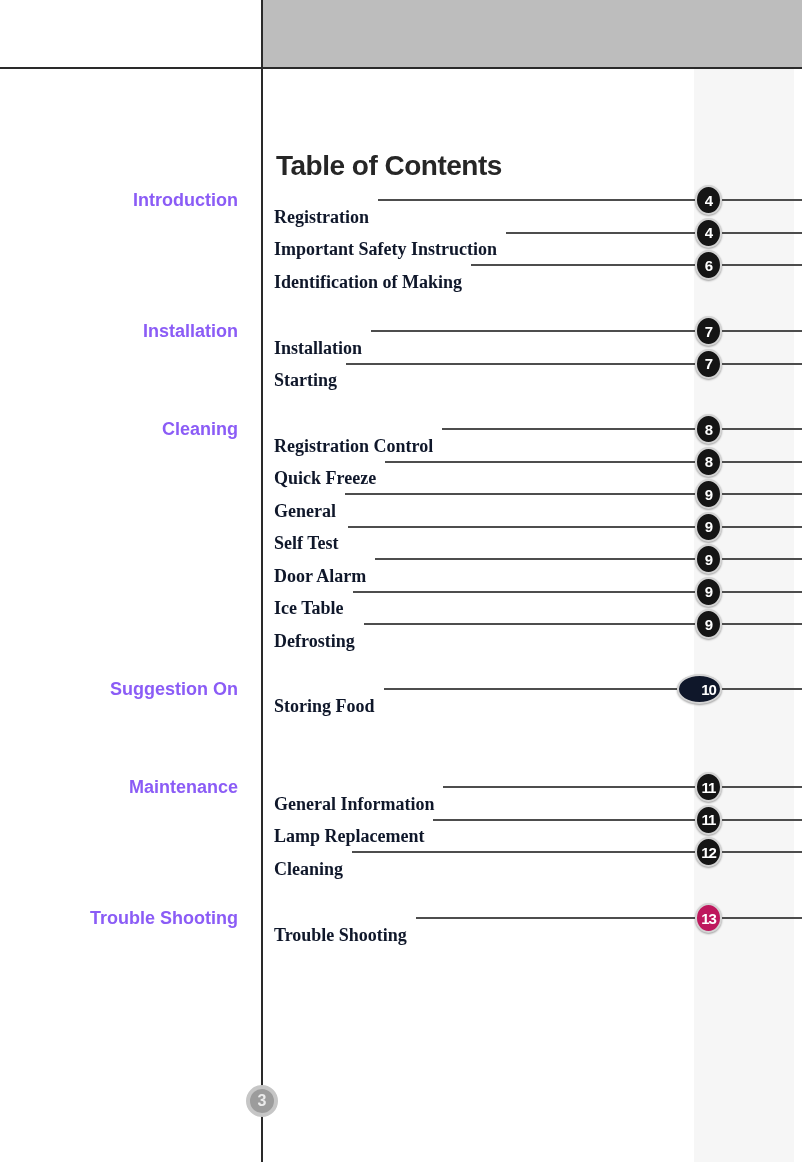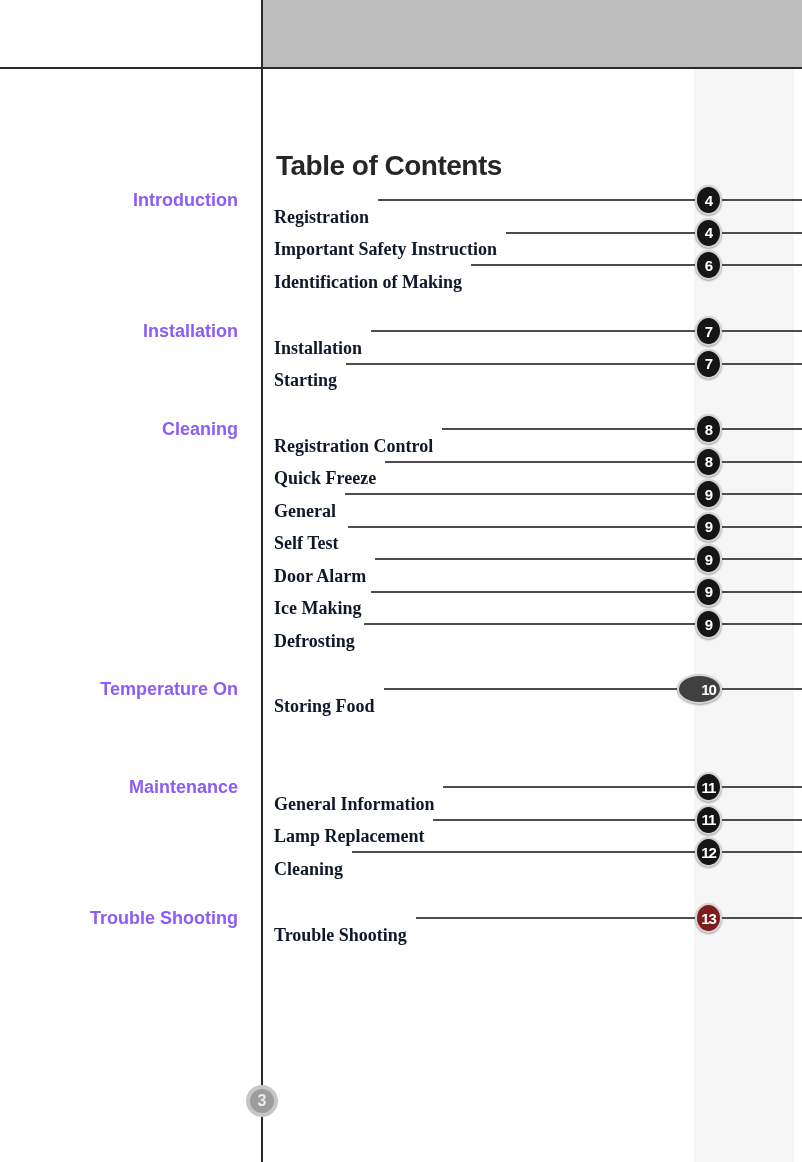--- a/index.html
+++ b/index.html
@@ -206,42 +206,42 @@
             <span class="badge" style="background: rgb(21, 21, 21);">9</span>
             <span class="tail"></span>
           </div>
           <div class="entry-row">
             <span class="entry-title">Door Alarm</span>
             <span class="leader"></span>
             <span class="badge" style="background: rgb(21, 21, 21);">9</span>
             <span class="tail"></span>
           </div>
           <div class="entry-row">
-            <span class="entry-title">Ice Making</span>
+            <span class="entry-title">Ice Table</span>
             <span class="leader"></span>
             <span class="badge" style="background: rgb(21, 21, 21);">9</span>
             <span class="tail"></span>
           </div>
           <div class="entry-row">
             <span class="entry-title">Defrosting</span>
             <span class="leader"></span>
             <span class="badge" style="background: rgb(21, 21, 21);">9</span>
             <span class="tail"></span>
           </div>
         </div>
       </div>
       <div class="toc-group" style="top: 673px;">
         <div class="label-col">
-          <div class="label-line">Temperature On</div>
+          <div class="label-line">Suggestion On</div>
         </div>
         <div class="entries-col">
           <div class="entry-row">
             <span class="entry-title">Storing Food</span>
             <span class="leader"></span>
-            <span class="badge" style="background: #404040; padding-left: 18px;">10</span>
+            <span class="badge" style="background: #0f172a; padding-left: 18px;">10</span>
             <span class="tail"></span>
           </div>
         </div>
       </div>
       <div class="toc-group" style="top: 771px;">
         <div class="label-col">
           <div class="label-line">Maintenance</div>
         </div>
         <div class="entries-col">
           <div class="entry-row">
@@ -265,20 +265,20 @@
         </div>
       </div>
       <div class="toc-group" style="top: 902px;">
         <div class="label-col">
           <div class="label-line">Trouble Shooting</div>
         </div>
         <div class="entries-col">
           <div class="entry-row">
             <span class="entry-title">Trouble Shooting</span>
             <span class="leader"></span>
-            <span class="badge" style="background: #7f1d1d;">13</span>
+            <span class="badge" style="background: #be185d;">13</span>
             <span class="tail"></span>
           </div>
         </div>
       </div>
     </div>
   <div class="footer-badge" style="background: rgb(156, 156, 156);">3</div>
 </div>
 
 </body></html>

